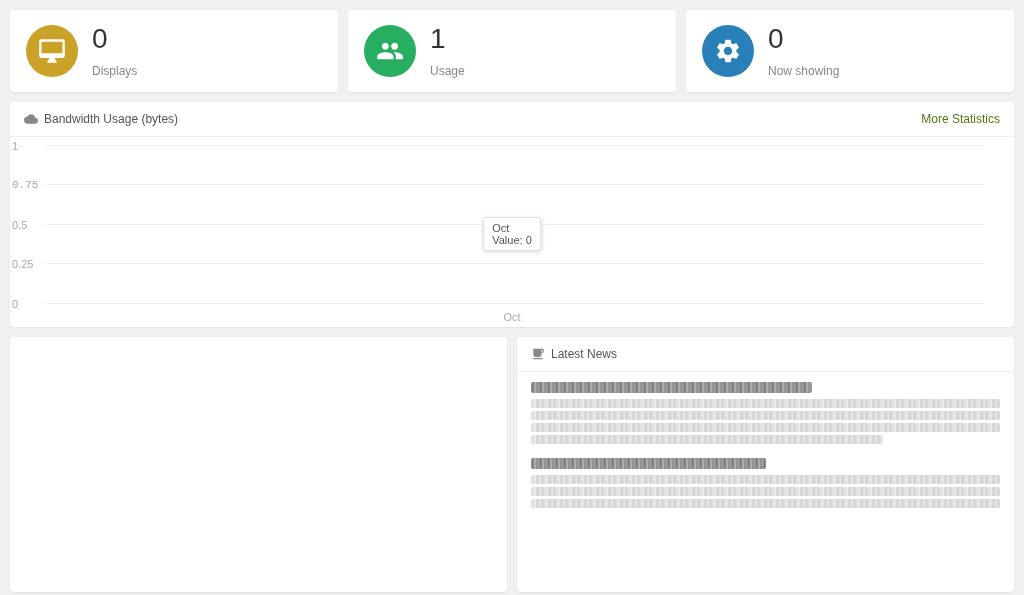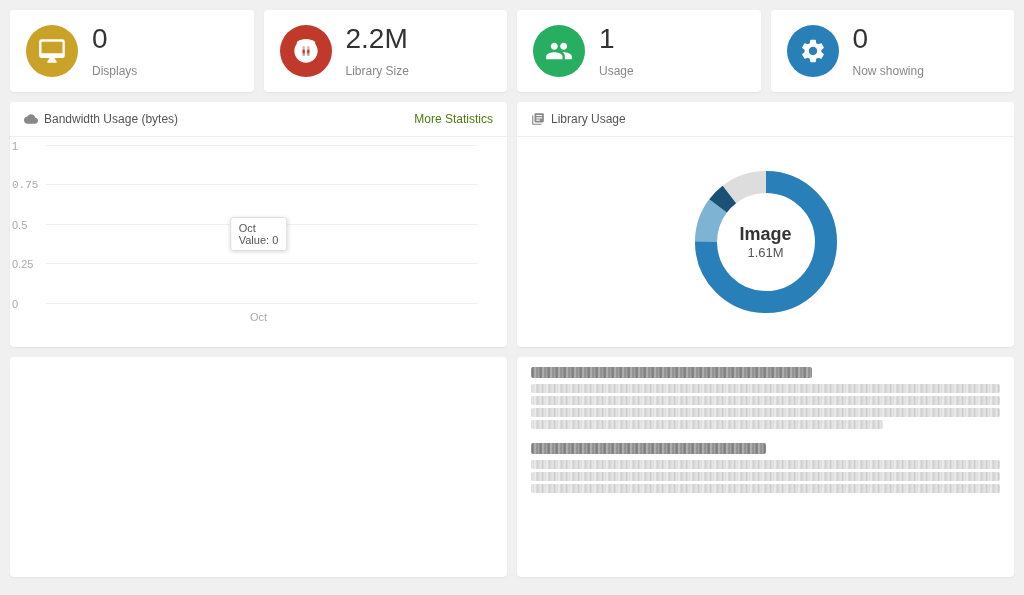--- a/index.html
+++ b/index.html
@@ -290,34 +290,20 @@
         <svg viewBox="0 0 24 24" xmlns="http://www.w3.org/2000/svg">
           <path d="M21 2H3a2 2 0 00-2 2v12a2 2 0 002 2h7l-2 3v1h8v-1l-2-3h7a2 2 0 002-2V4a2 2 0 00-2-2zm0 12H3V4h18v10z"></path>
         </svg>
       </div>
       <div class="stat-info">
         <div class="stat-value">0</div>
         <div class="stat-label">Displays</div>
       </div>
     </div>
 
-    <div class="stat-card">
-      <div class="stat-icon red">
-        <svg viewBox="0 0 24 24" xmlns="http://www.w3.org/2000/svg">
-          <path d="M12 2C6.48 2 2 6.48 2 12s4.48 10 10 10 10-4.48 10-10S17.52 2 12 2zm-1 14H9V8h2v8zm4 0h-2V8h2v8z"></path>
-          <ellipse cx="12" cy="5" rx="8" ry="3"></ellipse>
-          <path d="M4 5v3c0 1.66 3.58 3 8 3s8-1.34 8-3V5c0 1.66-3.58 3-8 3S4 6.66 4 5z" opacity="0.6"></path>
-          <path d="M4 11v3c0 1.66 3.58 3 8 3s8-1.34 8-3v-3c0 1.66-3.58 3-8 3s-8-1.34-8-3z" opacity="0.4"></path>
-        </svg>
-      </div>
-      <div class="stat-info">
-        <div class="stat-value">2.2M</div>
-        <div class="stat-label">Library Size</div>
-      </div>
-    </div>
 
     <div class="stat-card">
       <div class="stat-icon green">
         <svg viewBox="0 0 24 24" xmlns="http://www.w3.org/2000/svg">
           <path d="M16 11c1.66 0 2.99-1.34 2.99-3S17.66 5 16 5c-1.66 0-3 1.34-3 3s1.34 3 3 3zm-8 0c1.66 0 2.99-1.34 2.99-3S9.66 5 8 5C6.34 5 5 6.34 5 8s1.34 3 3 3zm0 2c-2.33 0-7 1.17-7 3.5V19h14v-2.5c0-2.33-4.67-3.5-7-3.5zm8 0c-.29 0-.62.02-.97.05 1.16.84 1.97 1.97 1.97 3.45V19h6v-2.5c0-2.33-4.67-3.5-7-3.5z"></path>
         </svg>
       </div>
       <div class="stat-info">
         <div class="stat-value">1</div>
         <div class="stat-label">Usage</div>
@@ -372,59 +358,39 @@
 
         <div class="tooltip-box">
           <div>Oct</div>
           <div>Value: 0</div>
         </div>
 
         <span class="x-label">Oct</span>
       </div>
     </div>
 
-    <div class="panel library-panel">
+
+  </div>
+
+  <div class="bottom-row">
+
+    <div class="panel display-activity-panel">
+      <div class="table-body">
+      </div>
+    </div>
+
+    <div class="panel latest-news-panel">
       <div class="panel-header">
         <div class="panel-header-left">
           <svg class="icon-small" viewBox="0 0 24 24" fill="#888">
-            <path d="M4 6H2v14c0 1.1.9 2 2 2h14v-2H4V6zm16-4H8c-1.1 0-2 .9-2 2v12c0 1.1.9 2 2 2h12c1.1 0 2-.9 2-2V4c0-1.1-.9-2-2-2zm-1 9H9V9h10v2zm-4 4H9v-2h6v2zm4-8H9V5h10v2z"></path>
+            <path d="M20 3H4v10c0 2.21 1.79 4 4 4h6c2.21 0 4-1.79 4-4v-3h2c1.11 0 2-.89 2-2V5c0-1.11-.89-2-2-2zm0 5h-2V5h2v3zM4 19h16v2H4z"></path>
           </svg>
-          <span>Library Usage</span>
-        </div>
-      </div>
-      <div class="donut-container">
-        <div class="donut-wrapper">
-          <svg width="160" height="160" viewBox="0 0 160 160">
-
-            <circle cx="80" cy="80" r="60" fill="none" stroke="#ddd" stroke-width="22"></circle>
-
-            <circle cx="80" cy="80" r="60" fill="none" stroke="#2980b9" stroke-width="22" stroke-dasharray="283 94" stroke-dashoffset="0" transform="rotate(-90 80 80)"></circle>
-
-            <circle cx="80" cy="80" r="60" fill="none" stroke="#7fb3d3" stroke-width="22" stroke-dasharray="38 339" stroke-dashoffset="-283" transform="rotate(-90 80 80)"></circle>
-
-            <circle cx="80" cy="80" r="60" fill="none" stroke="#1a5276" stroke-width="22" stroke-dasharray="16 361" stroke-dashoffset="-321" transform="rotate(-90 80 80)"></circle>
-          </svg>
-          <div class="donut-label">
-            <div class="donut-type">Image</div>
-            <div class="donut-size">1.61M</div>
-          </div>
-        </div>
-      </div>
-    </div>
-
-  </div>
-
-  <div class="bottom-row">
-
-    <div class="panel display-activity-panel">
-      <div class="table-body">
-      </div>
-    </div>
-
-    <div class="panel latest-news-panel">
+          <span>Latest News</span>
+        </div>
+      </div>
       <div class="news-content">
         <div class="news-item">
           <div class="noise-line-title"></div>
           <div class="noise-line full"></div>
           <div class="noise-line full"></div>
           <div class="noise-line full"></div>
           <div class="noise-line medium"></div>
         </div>
         <div class="news-item">
           <div class="noise-line-title" style="width:50%;"></div>

